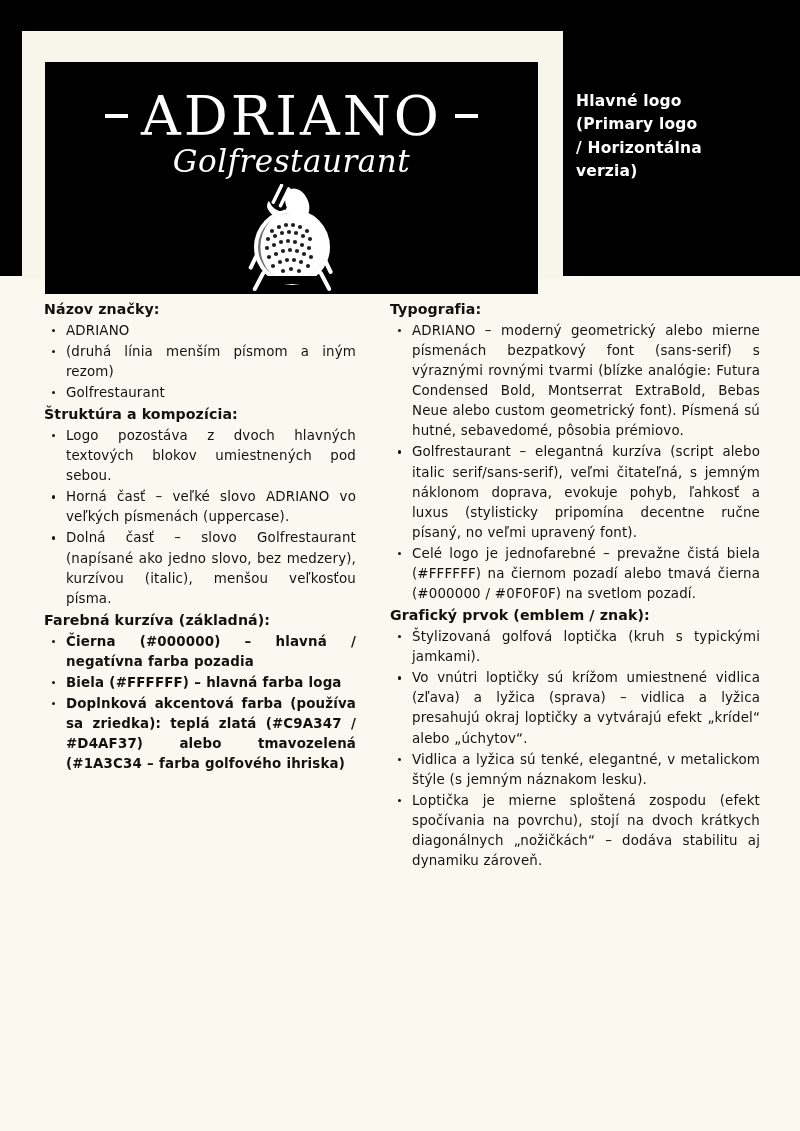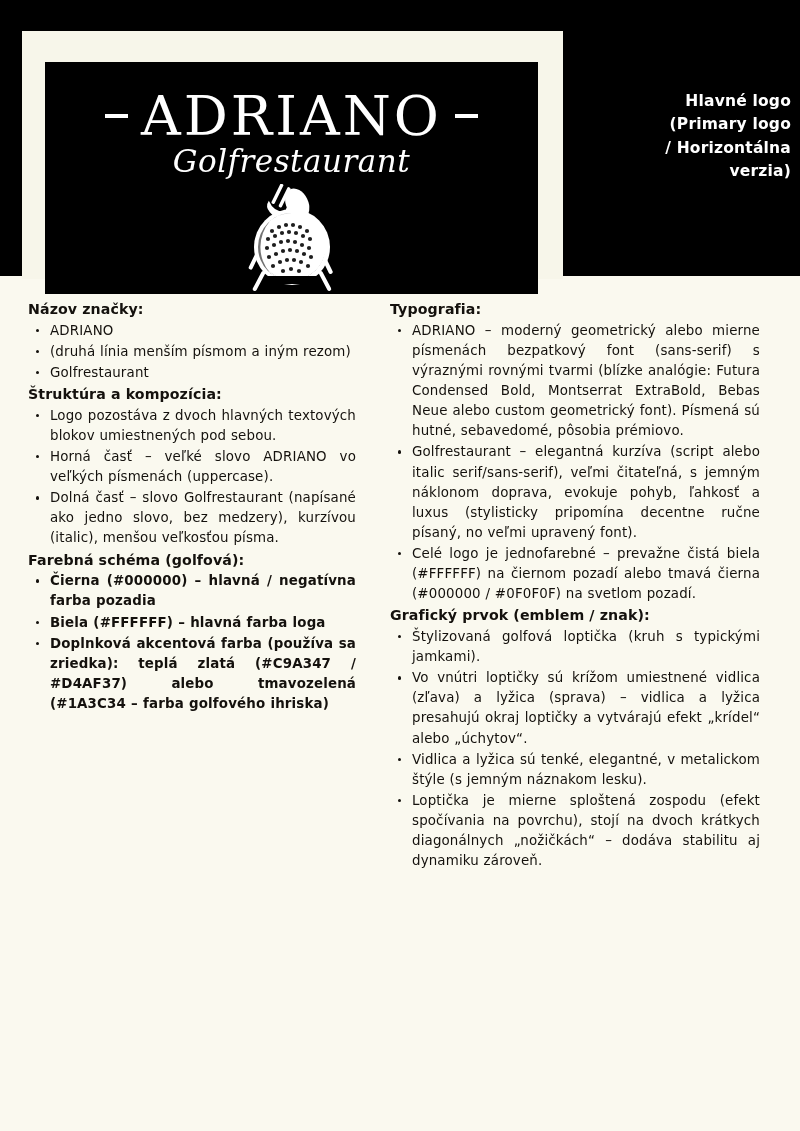--- a/index.html
+++ b/index.html
@@ -110,21 +110,21 @@
     height: 110px;
   }
 
   
   .band-caption {
     position: absolute;
     left: 576px;
     top: 90px;
     width: 215px;
     z-index: 4;
-    text-align: right;
+    text-align: left;
     color: #ffffff;
     font-family: "DejaVu Sans", "Liberation Sans", sans-serif;
     font-weight: bold;
     font-size: 15.5px;
     line-height: 1.50;
     letter-spacing: 0.2px;
   }
   .band-caption .cap-line { display: block; }
 
   
@@ -155,21 +155,21 @@
     height: 820px;
     z-index: 5;
     display: flex;
     align-items: flex-start;
   }
   .col {
     box-sizing: border-box;
   }
   .col-left {
     width: 368px;
-    padding-left: 28px;
+    padding-left: 44px;
     padding-right: 12px;
   }
   .col-right {
     width: 432px;
     padding-left: 22px;
     padding-right: 40px;
   }
 
   .sec-title {
     font-family: "DejaVu Sans", "Liberation Sans", sans-serif;
@@ -330,21 +330,21 @@
       <li class="plain">Golfrestaurant</li>
     </ul>
 
     <div class="sec-title spaced">Štruktúra a kompozícia:</div>
     <ul class="bullets">
       <li>Logo pozostáva z dvoch hlavných textových blokov umiestnených pod sebou.</li>
       <li>Horná časť – veľké slovo ADRIANO vo veľkých písmenách (uppercase).</li>
       <li>Dolná časť – slovo Golfrestaurant (napísané ako jedno slovo, bez medzery), kurzívou (italic), menšou veľkosťou písma.</li>
     </ul>
 
-    <div class="sec-title spaced">Farebná schéma (golfová):</div>
+    <div class="sec-title spaced">Farebná kurzíva (základná):</div>
     <ul class="bullets bold-list">
       <li>Čierna (#000000) – hlavná / negatívna farba pozadia</li>
       <li>Biela (#FFFFFF) – hlavná farba loga</li>
       <li>Doplnková akcentová farba (používa sa zriedka): teplá zlatá (#C9A347 / #D4AF37) alebo tmavozelená (#1A3C34 – farba golfového ihriska)</li>
     </ul>
 
   </div>
 
   <div class="col col-right">
 

